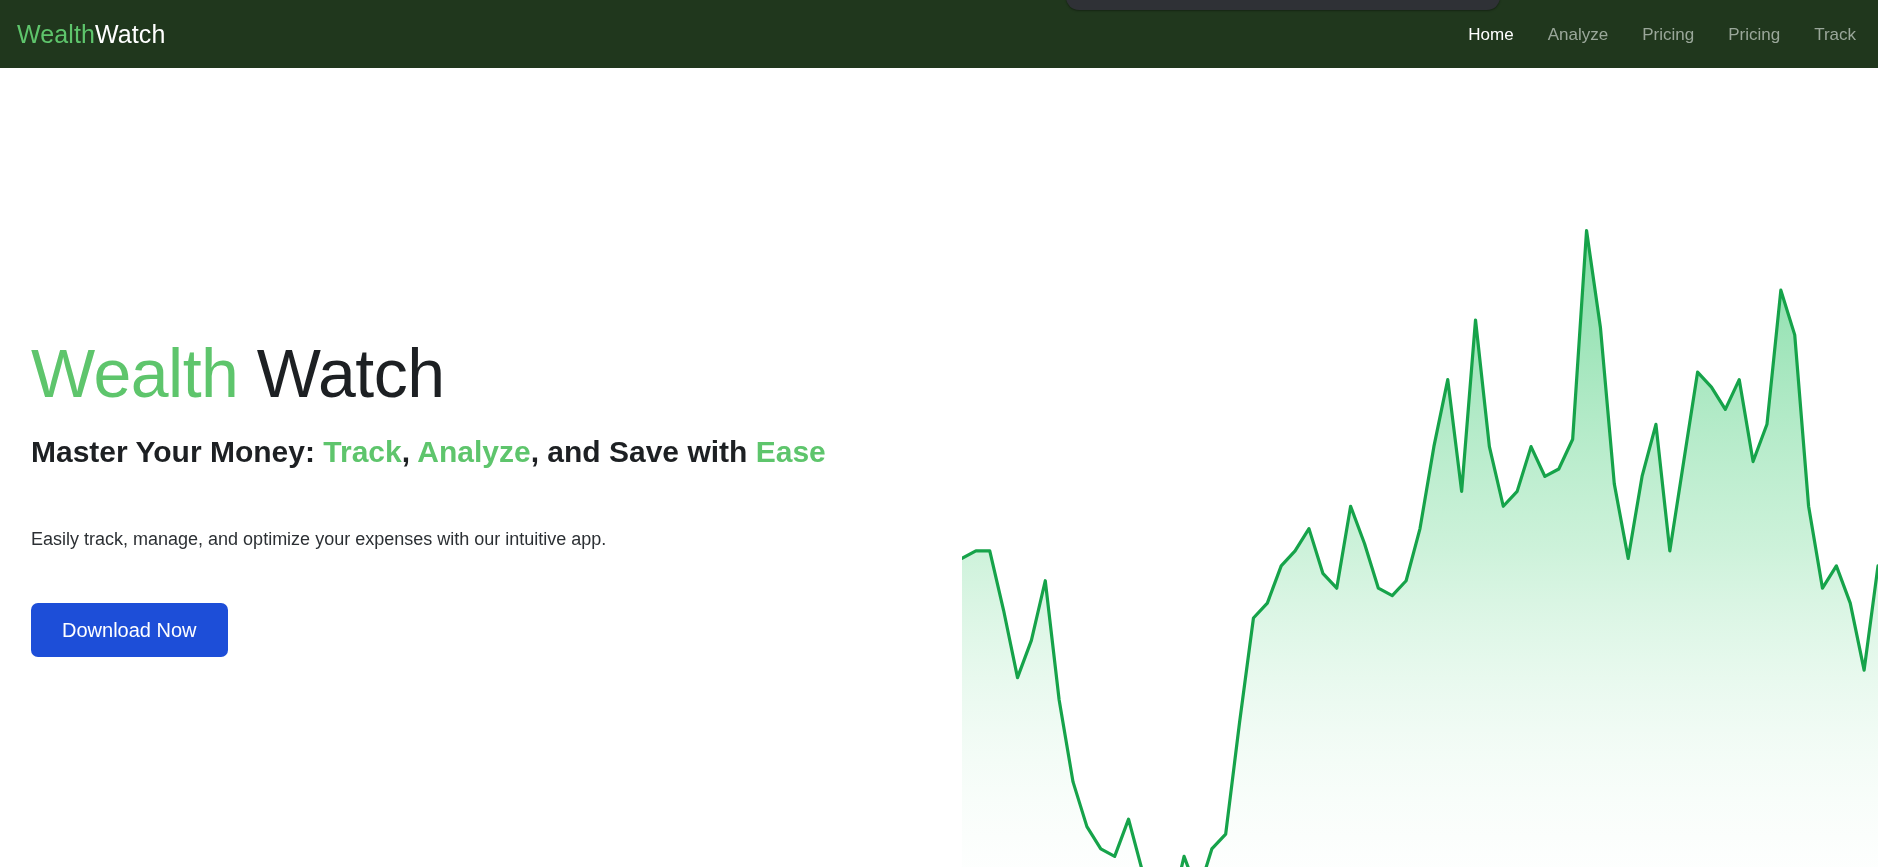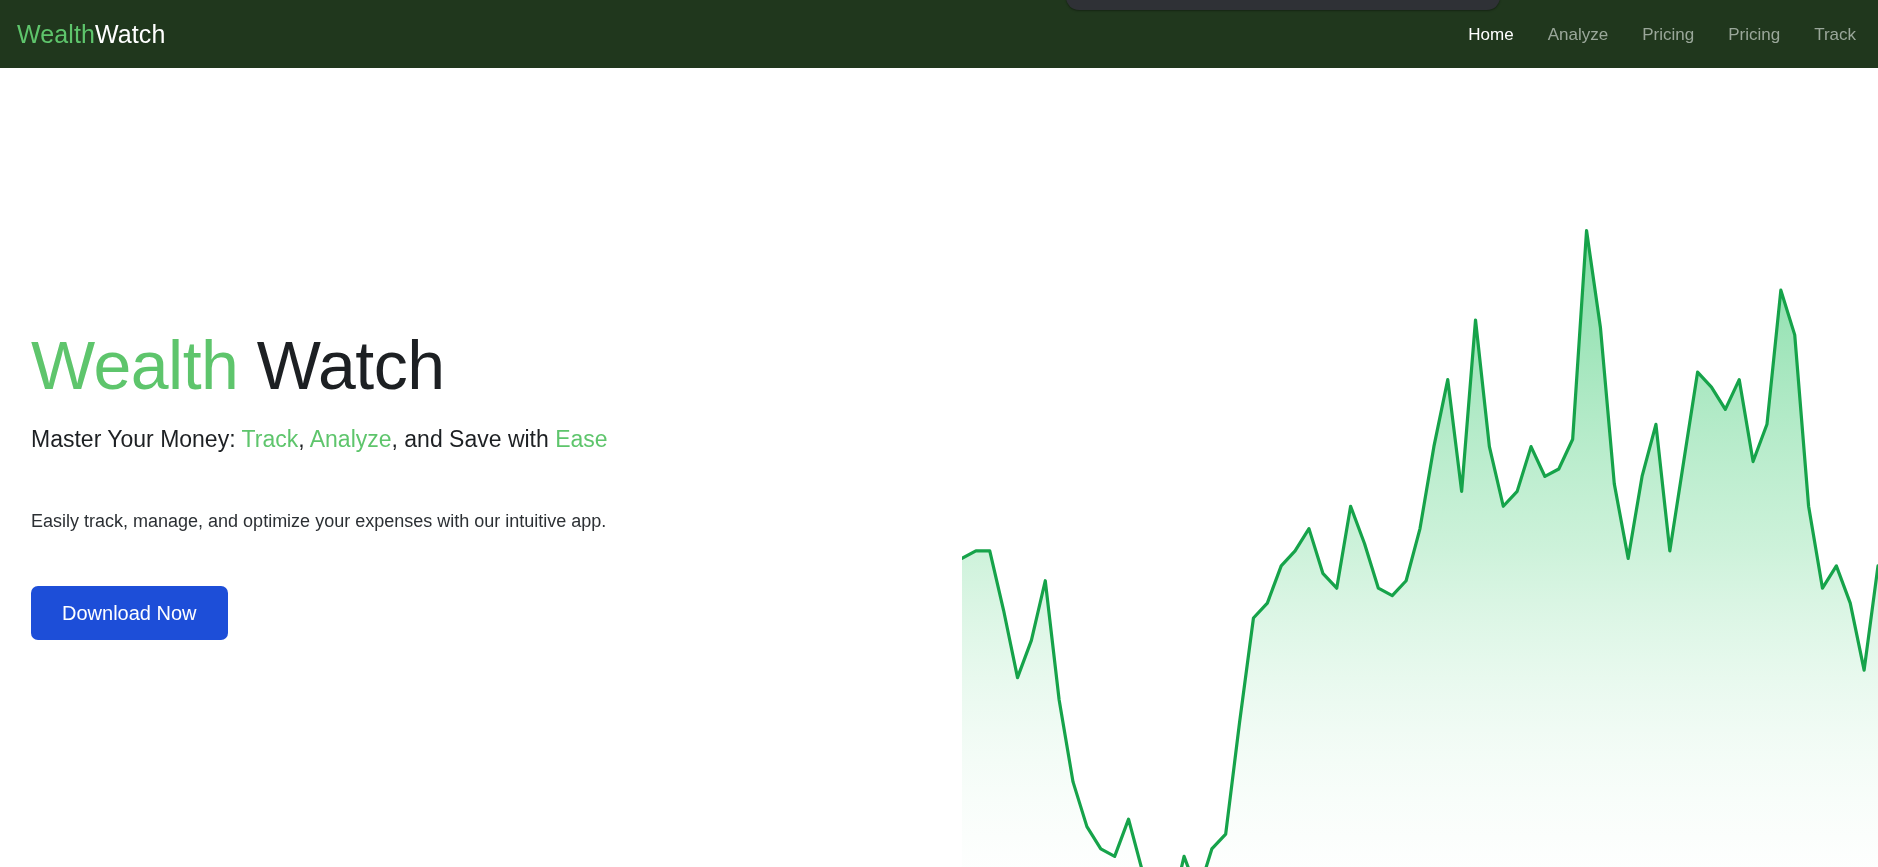--- a/index.html
+++ b/index.html
@@ -40,32 +40,32 @@
   }
   .nav-link.active{ color:#ffffff; }
 
   
   .hero{
     position:absolute; left:0; top:68px;
     width:1878px; height:799px;
     display:flex; align-items:flex-start;
   }
   .hero-left{
-    position:absolute; left:31px; top:261px; width:820px;
+    position:absolute; left:31px; top:269px; width:820px;
   }
   .hero-title{
     font-size:68px; font-weight:400; line-height:1.08;
     letter-spacing:-.5px; white-space:nowrap;
   }
   .hero-title .t-green{ color:#5ec56c; }
   .hero-title .t-dark{ color:#1d2023; }
 
   .hero-sub{
     margin-top:22px;
-    font-size:23px; font-weight:400; color:#1d2023;
+    font-size:30px; font-weight:700; color:#1d2023;
     line-height:1.35; white-space:nowrap;
   }
   .hero-sub .s-green{ color:#5ec56c; }
 
   .hero-body{
     margin-top:52px;
     font-size:18px; color:#2c3034; line-height:1.62;
   }
 
   .cta{

